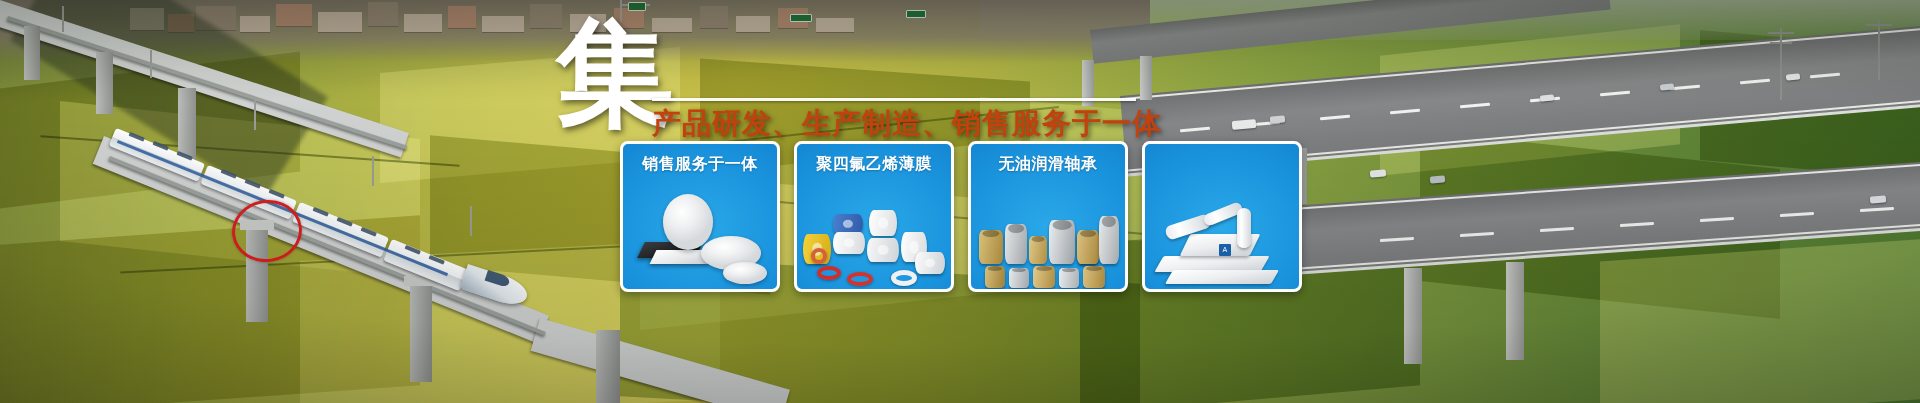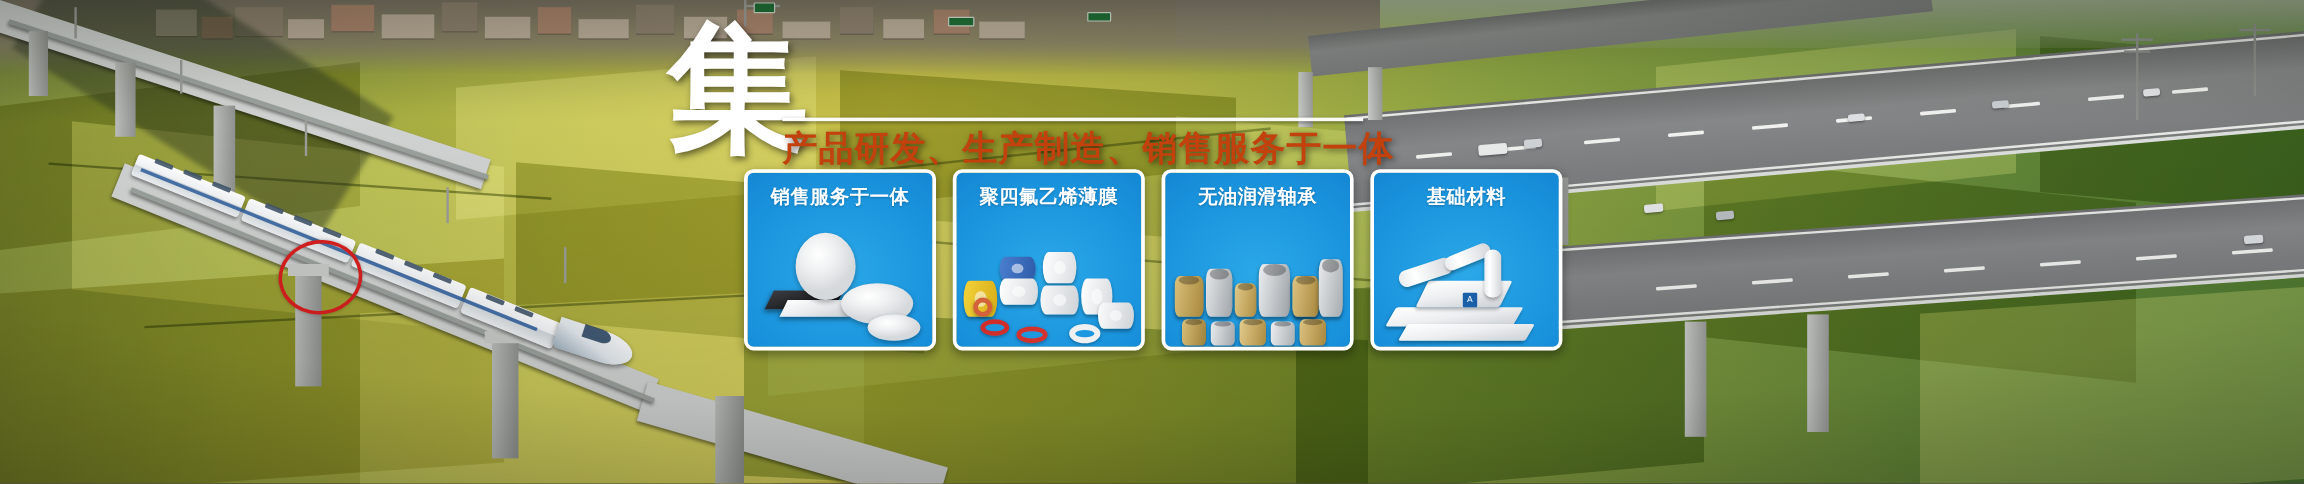--- a/index.html
+++ b/index.html
@@ -391,21 +391,20 @@
         <div class="bush" style="left:128px;top:30px;width:20px;height:48px;background:linear-gradient(100deg,#e8eaec,#a4aaae);"></div>
         <div class="bush" style="left:14px;top:80px;width:20px;height:22px;background:linear-gradient(100deg,#d8bf79,#9d7f39);"></div>
         <div class="bush" style="left:38px;top:82px;width:20px;height:20px;background:linear-gradient(100deg,#e9ebed,#a0a6ab);"></div>
         <div class="bush" style="left:62px;top:80px;width:22px;height:22px;background:linear-gradient(100deg,#e3cb8c,#ab8b41);"></div>
         <div class="bush" style="left:88px;top:82px;width:20px;height:20px;background:linear-gradient(100deg,#eceef0,#a8aeb2);"></div>
         <div class="bush" style="left:112px;top:80px;width:22px;height:22px;background:linear-gradient(100deg,#dcc281,#a8873c);"></div>
       </div>
     </div>
 
     <div class="card">
-      <div class="card-title">基础材料</div>
       <div class="card-art">
         <div class="bar" style="left:14px;top:70px;width:106px;height:16px;transform:skewX(-30deg);"></div>
         <div class="bar" style="left:24px;top:84px;width:106px;height:14px;transform:skewX(-30deg);"></div>
         <div class="bar" style="left:40px;top:48px;width:70px;height:22px;transform:skewX(-26deg);"></div>
         <div class="rod" style="left:20px;top:34px;width:46px;height:14px;transform:rotate(-18deg);"></div>
         <div class="rod" style="left:58px;top:22px;width:40px;height:12px;transform:rotate(-22deg);"></div>
         <div class="rod" style="left:92px;top:22px;width:14px;height:40px;border-radius:50%/6px;"></div>
         <div class="blue-tag" style="left:74px;top:58px;width:12px;height:12px;">A</div>
       </div>
     </div>

